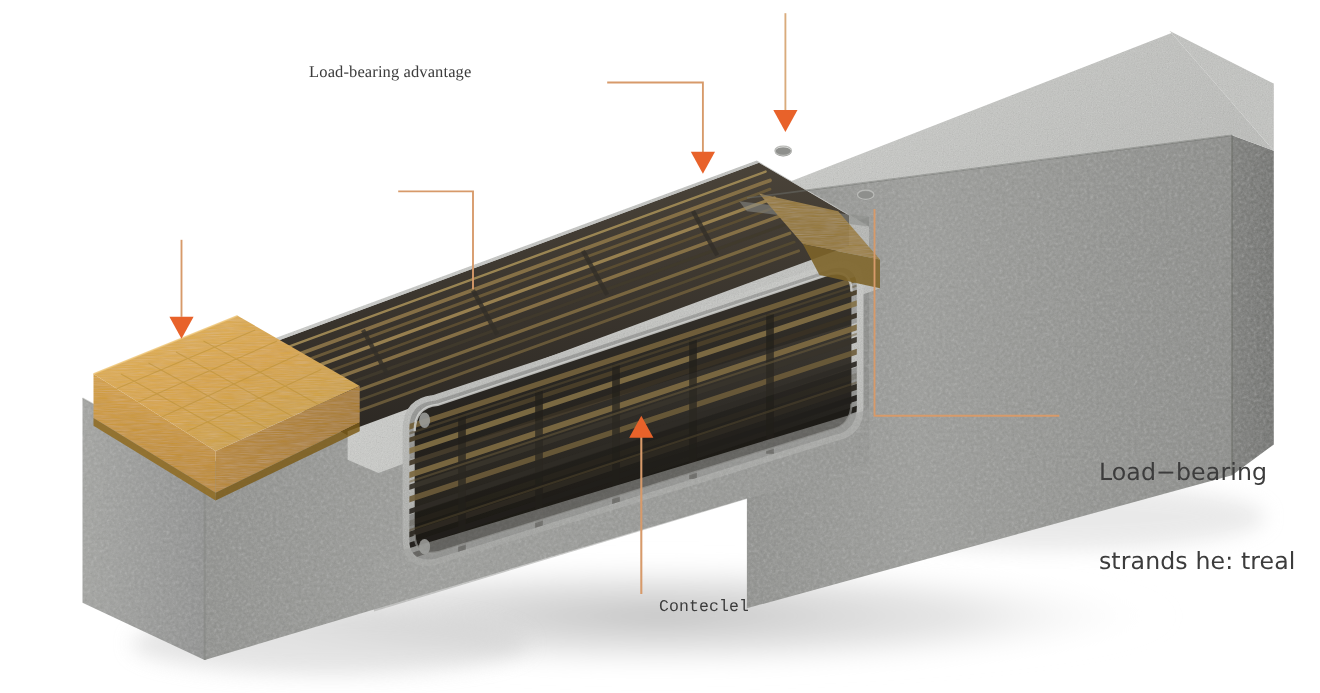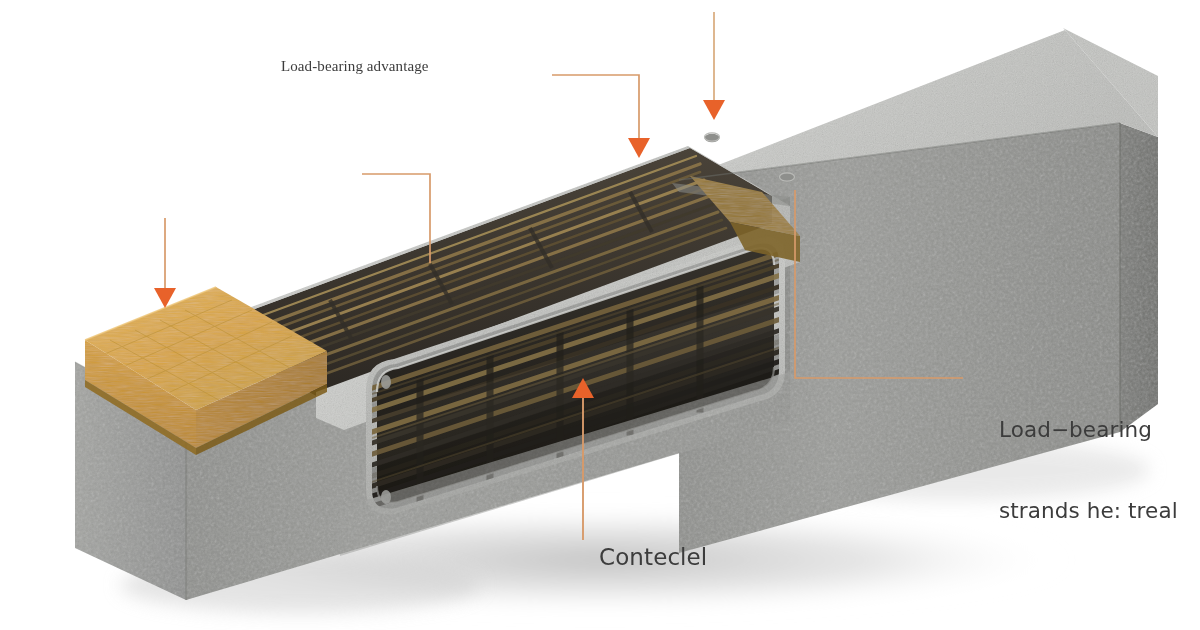--- a/index.html
+++ b/index.html
@@ -18,21 +18,21 @@
     color:#3c3c3c;
     font-family:"DejaVu Sans", sans-serif;
     font-weight:400;
     letter-spacing:.1px;
     white-space:pre;
     line-height:1.26;
   }
   #label-load-bearing-advantage{left:281px;top:57px;font-size:15px;font-family:Liberation Serif, serif;}
   #label-prestressed-beam{left:66px;top:160px;font-size:21.5px;}
   #label-load-bearing-side{left:975px;top:362px;font-size:21.5px;margin-left:24px;}
-  #label-conteclel{left:599px;top:543px;font-size:23px;}
+  #label-conteclel{left:599px;top:543px;font-size:15px;font-family:Liberation Mono, monospace;}
   .lbl-line{display:block;}
 </style>
 </head>
 <body>
 
 <div id="stage">
 
   <svg id="art" viewBox="0 0 1200 630" xmlns="http://www.w3.org/2000/svg">
     <defs>
 

